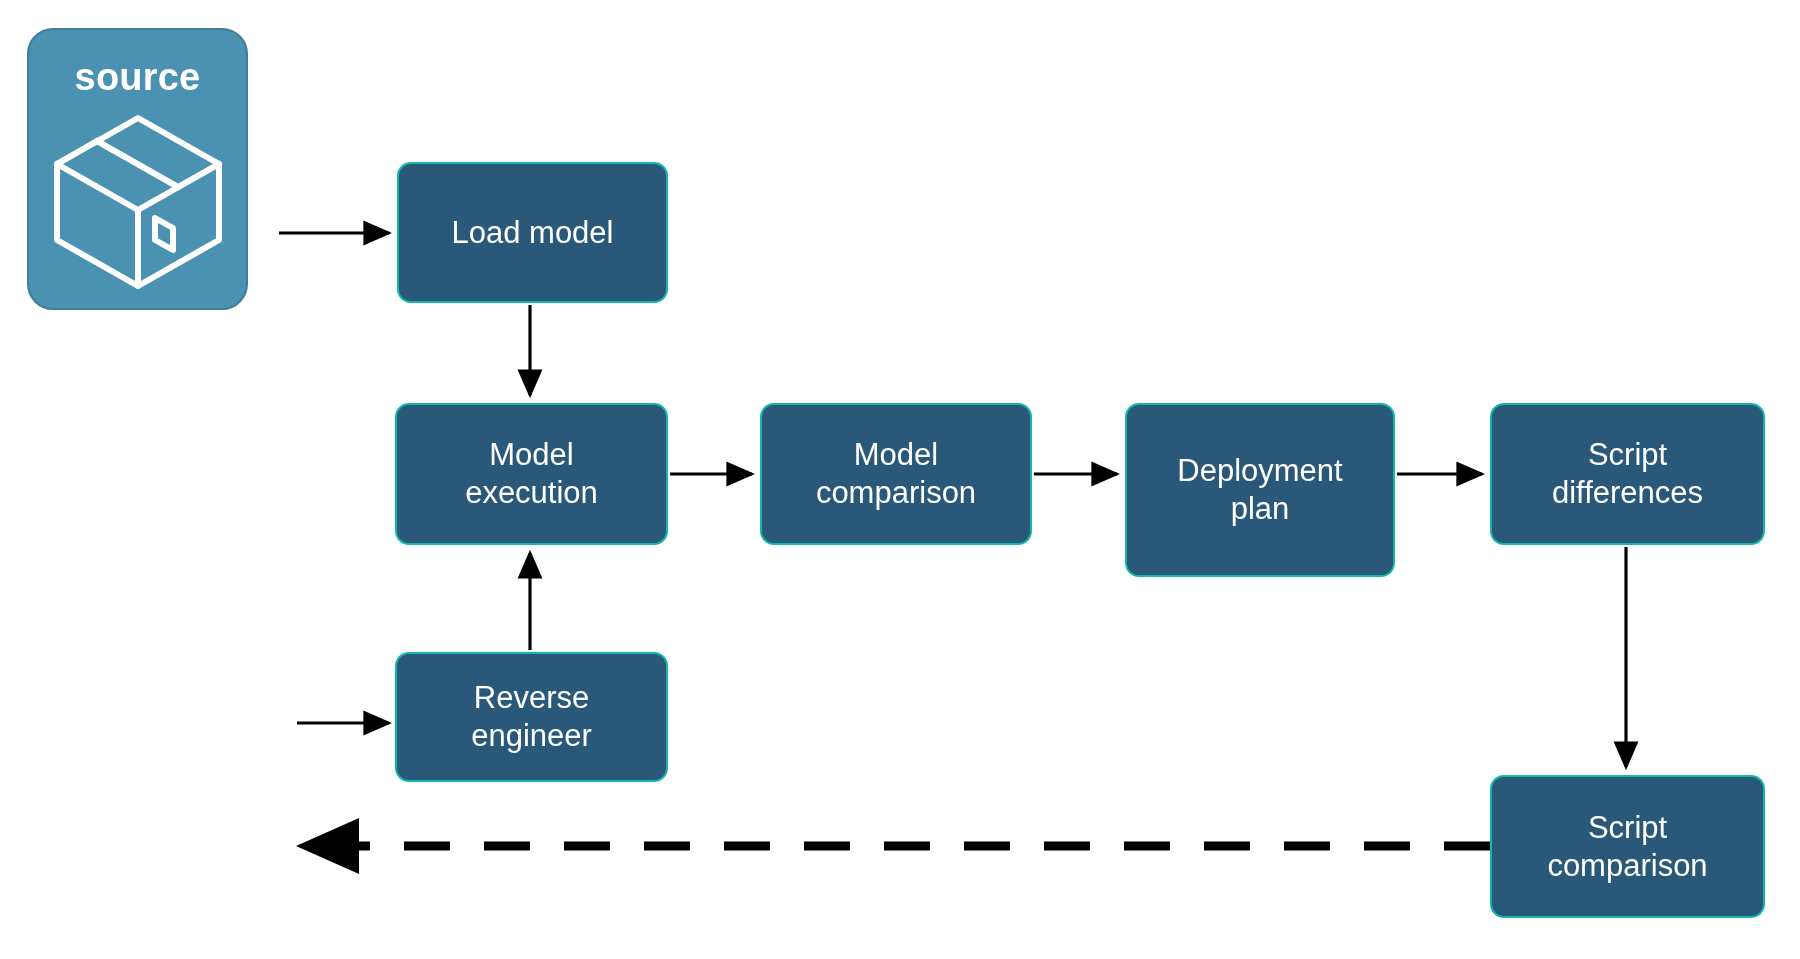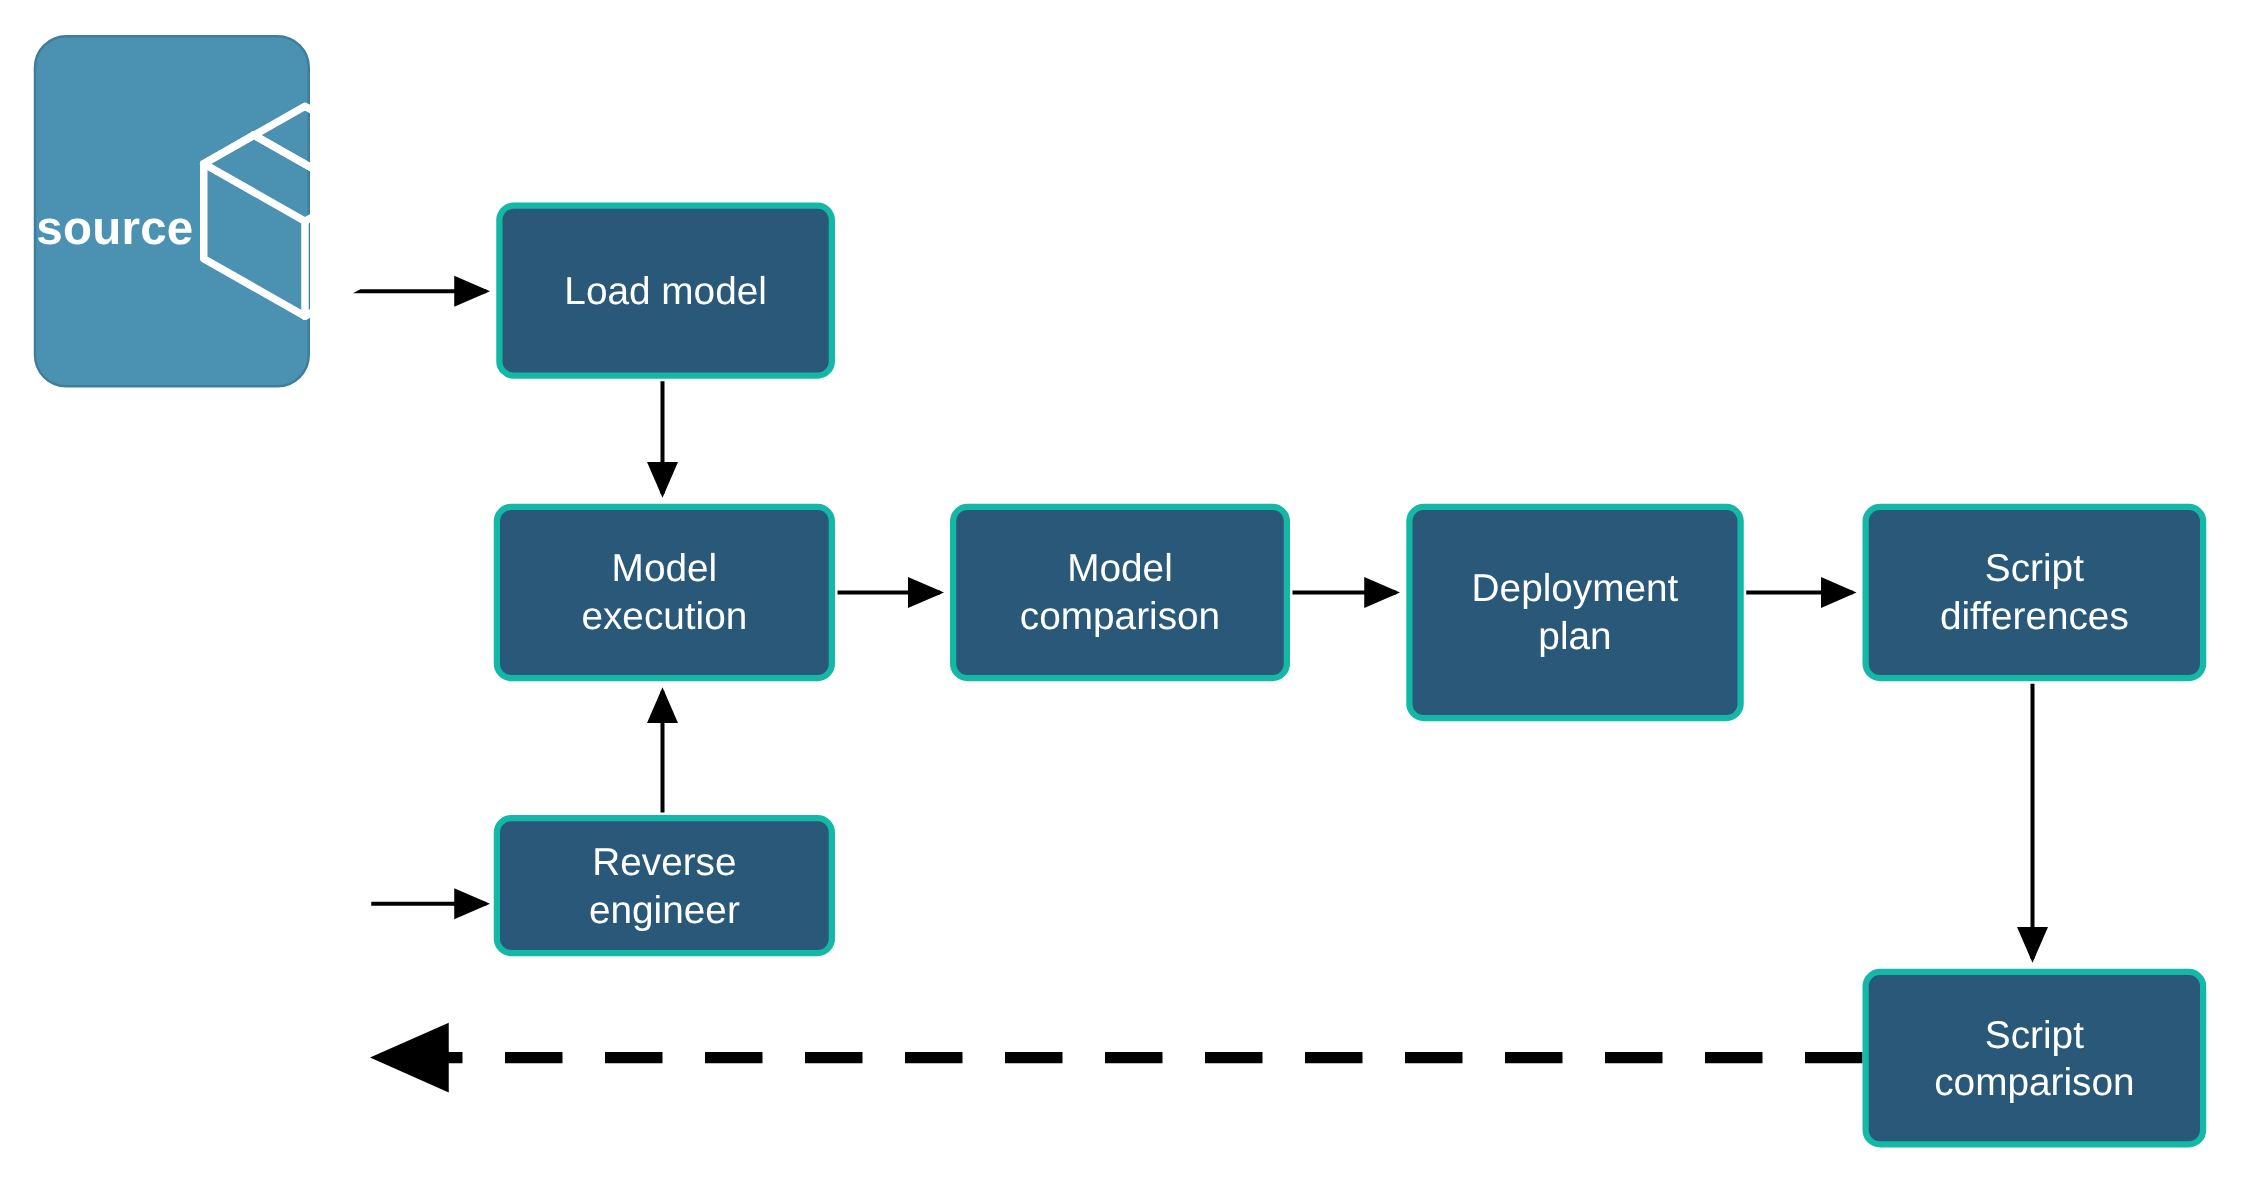--- a/index.html
+++ b/index.html
@@ -17,21 +17,21 @@
   }
 
   
   .endpoint {
     position: absolute;
     background: #4b92b2;
     border: 2px solid #3f7e9b;
     border-radius: 26px;
     box-sizing: border-box;
     display: flex;
-    flex-direction: row;
+    flex-direction: column;
     align-items: center;
   }
   .endpoint-label {
     color: #ffffff;
     font-weight: bold;
     font-size: 38px;
     letter-spacing: .2px;
     line-height: 1;
     margin-top: 28px;
     user-select: none;
@@ -41,21 +41,21 @@
     display: flex;
     align-items: center;
     justify-content: center;
     width: 100%;
   }
 
   
   .process {
     position: absolute;
     background: #2a5878;
-    border: 5px solid #14b8a6;
+    border: 2px solid #14b8a6;
     border-radius: 14px;
     box-sizing: border-box;
     display: flex;
     align-items: center;
     justify-content: center;
     text-align: center;
     color: #ffffff;
     font-size: 31px;
     line-height: 1.22;
     padding: 4px 10px;
@@ -152,21 +152,21 @@
     </span>
   </div>
 
   <div class="process" style="left:1490px; top:403px; width:275px; height:142px;">
     <span>
       <span>Script</span><br>
       <span>differences</span>
     </span>
   </div>
 
-  <div class="process" style="left:395px; top:652px; width:273px; height:113px;">
+  <div class="process" style="left:395px; top:652px; width:273px; height:130px;">
     <span>
       <span>Reverse</span><br>
       <span>engineer</span>
     </span>
   </div>
 
   <div class="process" style="left:1490px; top:775px; width:275px; height:143px;">
     <span>
       <span>Script</span><br>
       <span>comparison</span>

